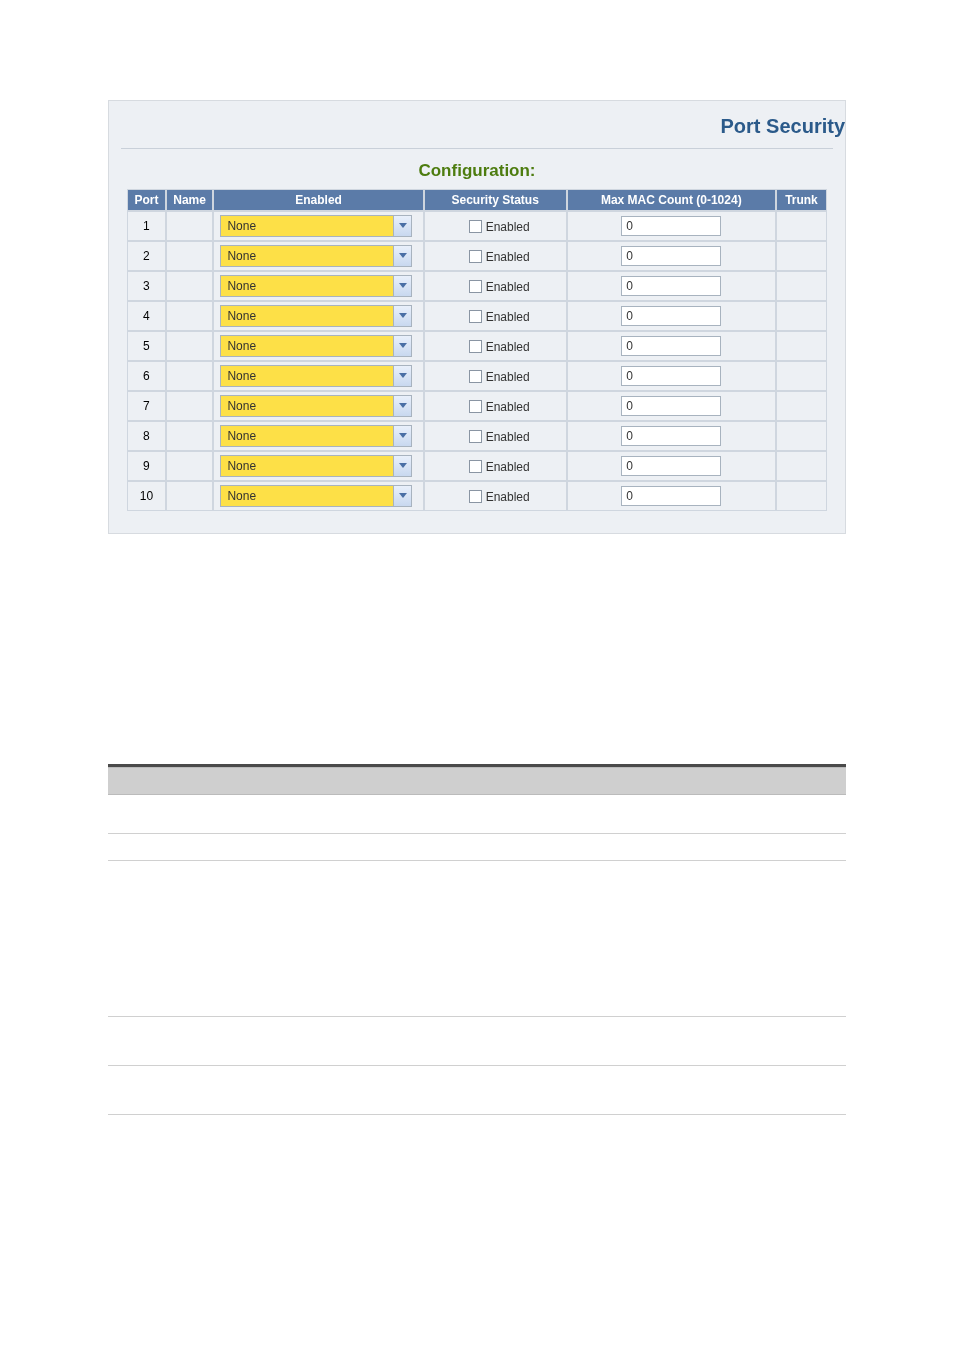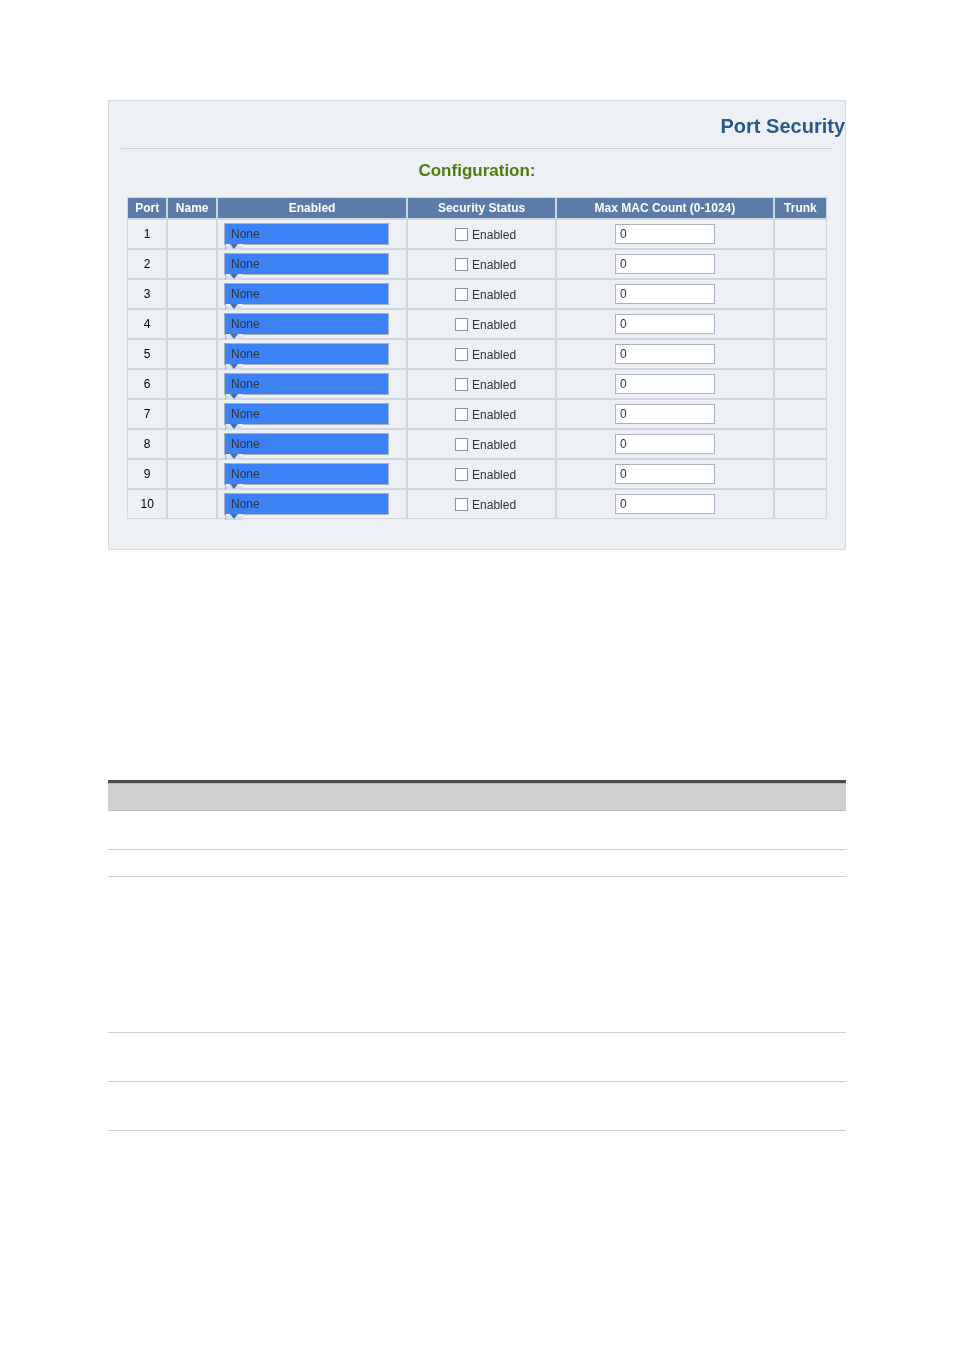--- a/index.html
+++ b/index.html
@@ -30,21 +30,21 @@
     .config-subtitle {
       text-align: center;
       font-weight: bold;
       font-size: 17px;
       color: #4d7c0f;
       padding-bottom: 4px;
     }
     .config-table {
       border-collapse: separate;
       border-spacing: 0;
-      margin: 12px auto;
+      margin: 4px auto;
       width: 700px;
       font-size: 12px;
     }
     .config-table th {
       background: #5b7ba8;
       color: #ffffff;
       font-weight: bold;
       text-align: center;
       padding: 3px 6px;
       border: 1px solid #cfd6df;
@@ -58,27 +58,26 @@
       height: 30px;
       vertical-align: middle;
     }
     .config-table td.port-cell { width: 38px; }
     .config-table td.name-cell { width: 44px; }
     .config-table td.action-cell { width: 175px; text-align: left; }
     .config-table td.status-cell { width: 140px; text-align: center; padding-left: 14px; }
     .config-table td.max-cell { width: 205px; }
     .config-table td.trunk-cell { width: 50px; }
     .action-select {
-      width: 165px;
+      width: 192px;
       display: inline-flex;
       align-items: stretch;
       border: 1px solid #a8b3bf;
-      background: #3b82f6;
+      background: #fde047;
       height: 22px;
-      flex-direction: column;
     }
     .action-select .select-label {
       flex: 1;
       padding: 2px 6px;
       font-size: 12px;
       text-align: left;
       color: #333;
       line-height: 16px;
     }
     .action-select .select-btn {

